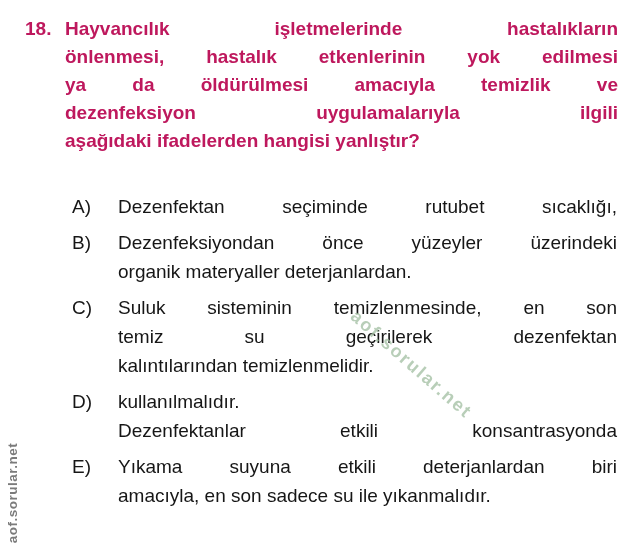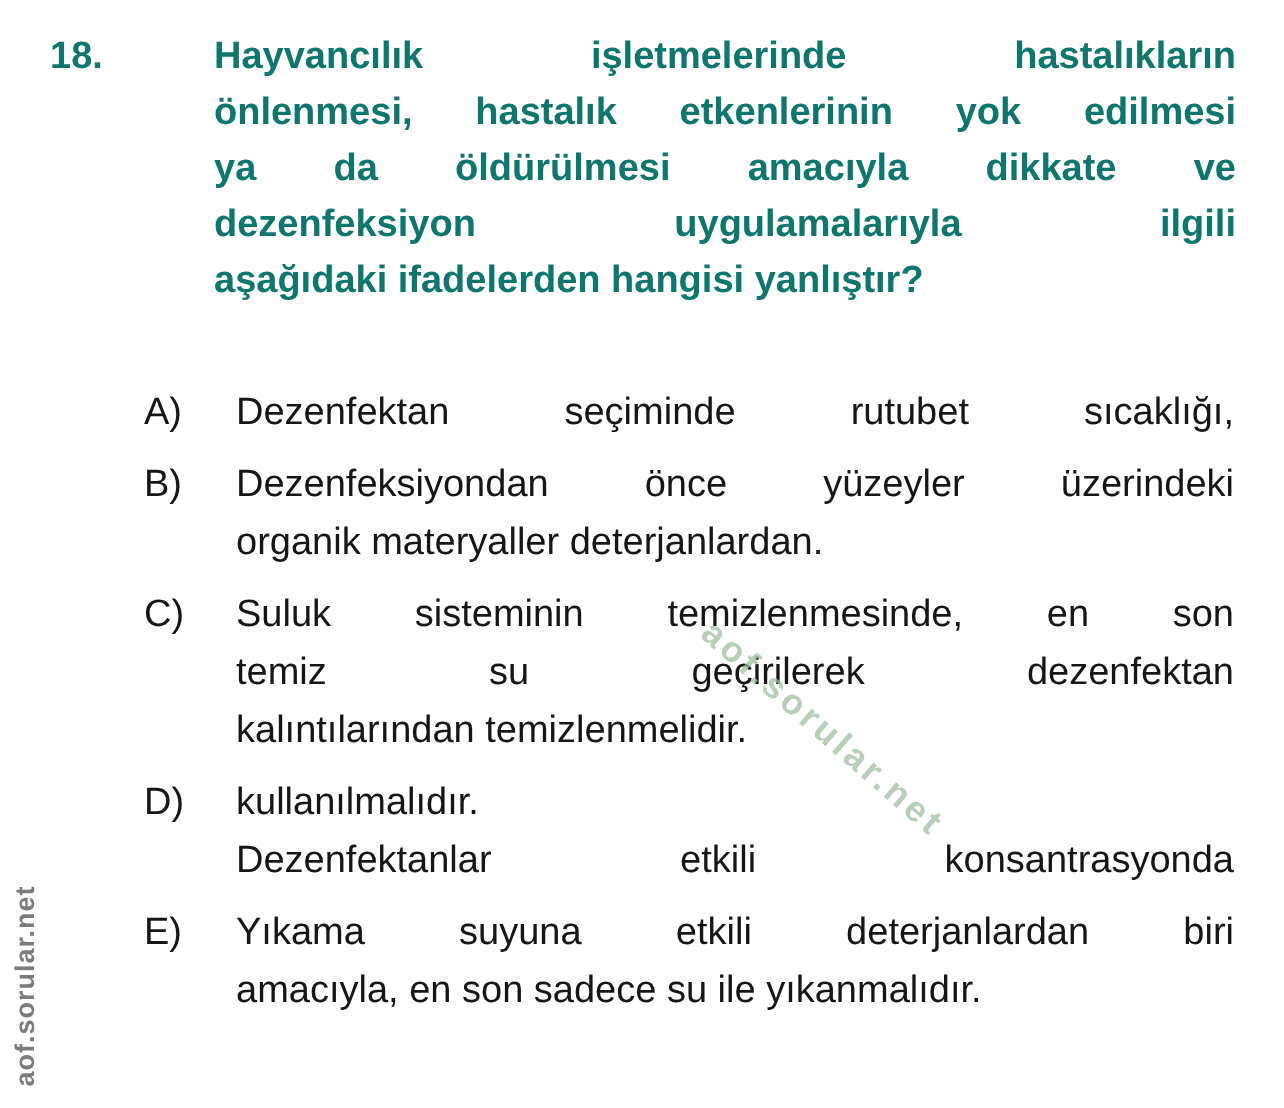--- a/index.html
+++ b/index.html
@@ -18,24 +18,24 @@
 
   
   .question {
     position: absolute;
     left: 25px; top: 15px;
     width: 593px;
     display: flex;
     font-weight: bold;
     font-size: 19px;
     line-height: 28px;
-    color: #0f766e;
+    color: #be185d;
   }
   .qnum { width: 40px; flex: 0 0 40px; }
-  .qstem { flex: 1 1 auto; min-width: 0; margin-left: 42px; }
+  .qstem { flex: 1 1 auto; min-width: 0; }
   .stem-last { text-align: left; }
   .ul {
     text-decoration-thickness: 2px;
     text-underline-offset: 4px;
   }
 
   
   .options {
     position: absolute;
     left: 72px; top: 192px;
@@ -86,21 +86,21 @@
   <div class="wm-diag">aof.sorular.net</div>
 
   <div class="wm-side">aof.sorular.net</div>
 
   <div class="question">
     <div class="qnum">18.</div>
     <div class="qstem">
       <div>
           <div class="jline">Hayvancılık işletmelerinde hastalıkların</div>
           <div class="jline">önlenmesi, hastalık etkenlerinin yok edilmesi</div>
-          <div class="jline">ya da öldürülmesi amacıyla dikkate ve</div>
+          <div class="jline">ya da öldürülmesi amacıyla temizlik ve</div>
           <div class="jline">dezenfeksiyon uygulamalarıyla ilgili</div>
         </div>
       <div class="stem-last">
         <span>aşağıdaki ifadelerden hangisi </span><span class="ul">yanlıştır</span><span>?</span>
       </div>
     </div>
   </div>
 
   <div class="options">
 

